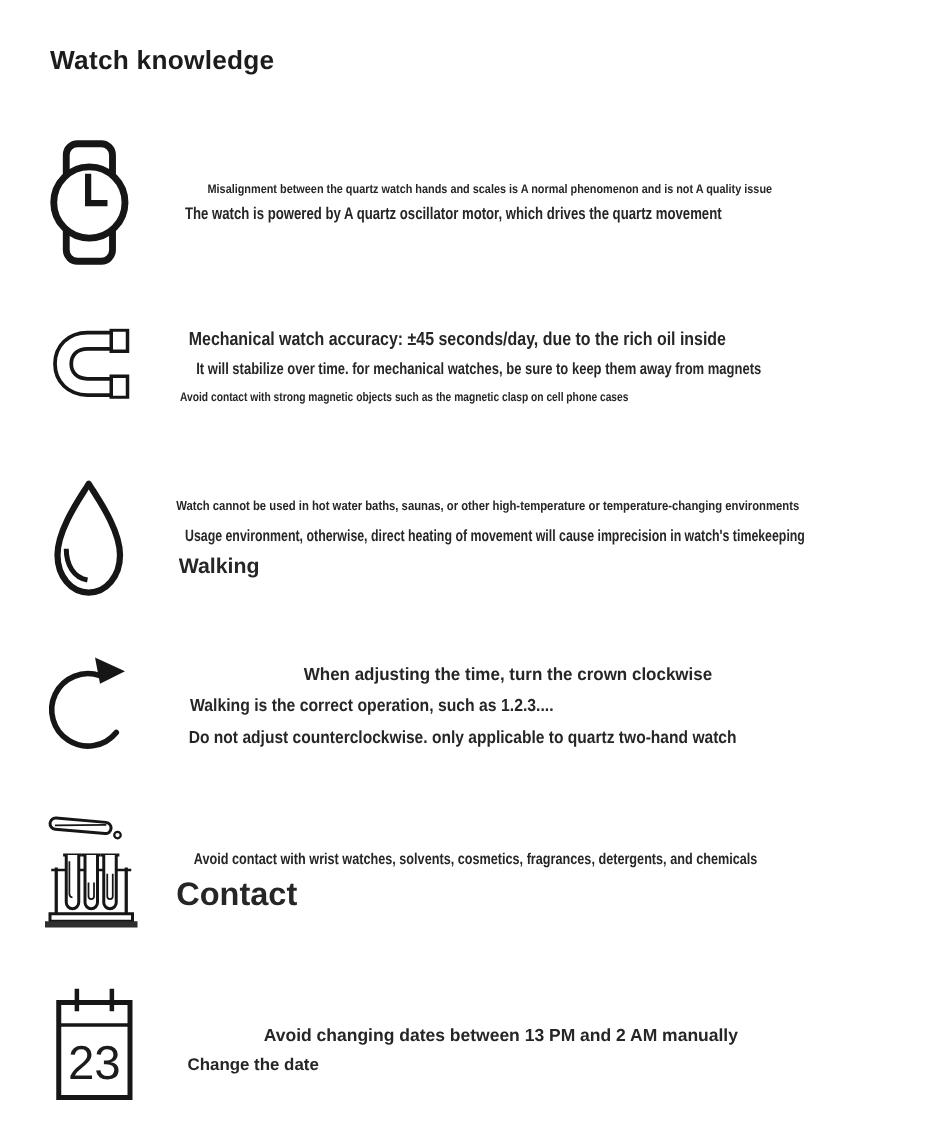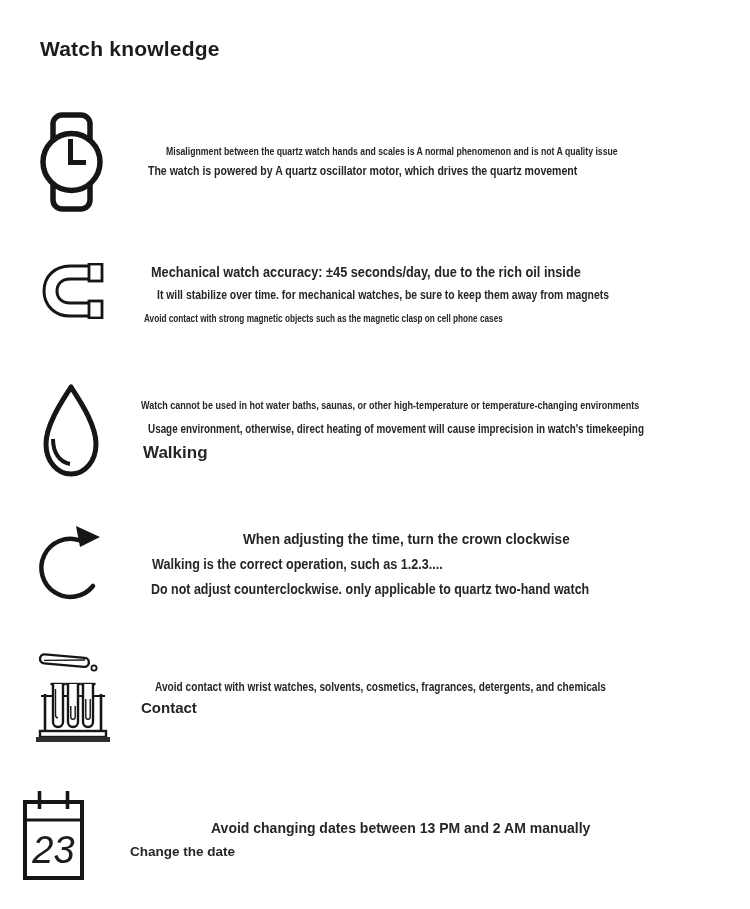--- a/index.html
+++ b/index.html
@@ -18,32 +18,32 @@
   
   #l20{left:141px;top:399px;font-size:10.5px;transform:scaleX(.86);}
   #l21{left:148px;top:421px;font-size:13px;transform:scaleX(.76);}
   #l22{left:143px;top:442px;font-size:17px;}
   
   #l30{left:243px;top:531px;font-size:14px;transform:scaleX(.97);}
   #l31{left:152px;top:556px;font-size:14px;transform:scaleX(.90);}
   #l32{left:151px;top:581px;font-size:14px;transform:scaleX(.89);}
   
   #l40{left:155px;top:680px;font-size:12.5px;transform:scaleX(.81);}
-  #l41{left:141px;top:699px;font-size:15px;}
+  #l41{left:141px;top:699px;font-size:26px;}
   
   #l50{left:211px;top:820px;font-size:14px;}
-  #l51{left:130px;top:844px;font-size:13.5px;}
+  #l51{left:150px;top:844px;font-size:13.5px;}
   .icon{position:absolute;}
   .icon svg{display:block;width:100%;height:100%;}
   #icon-watch{left:38px;top:112px;width:67px;height:100px;}
   #icon-magnet{left:42px;top:263px;width:64px;height:56px;}
   #icon-drop{left:38px;top:383px;width:66px;height:97px;}
   #icon-rotate{left:36px;top:522px;width:72px;height:86px;}
   #icon-chem{left:32px;top:644px;width:82px;height:102px;}
-  #icon-cal{left:22px;top:788px;width:63px;height:97px;font-style:italic;}
+  #icon-cal{left:44px;top:788px;width:63px;height:97px;}
 </style>
 </head>
 <body>
 
 <div class="page">
 
   <h1 id="title" class="t">Watch knowledge</h1>
 
   <div class="icon" id="icon-watch">
     <svg viewBox="0 0 67 100">

